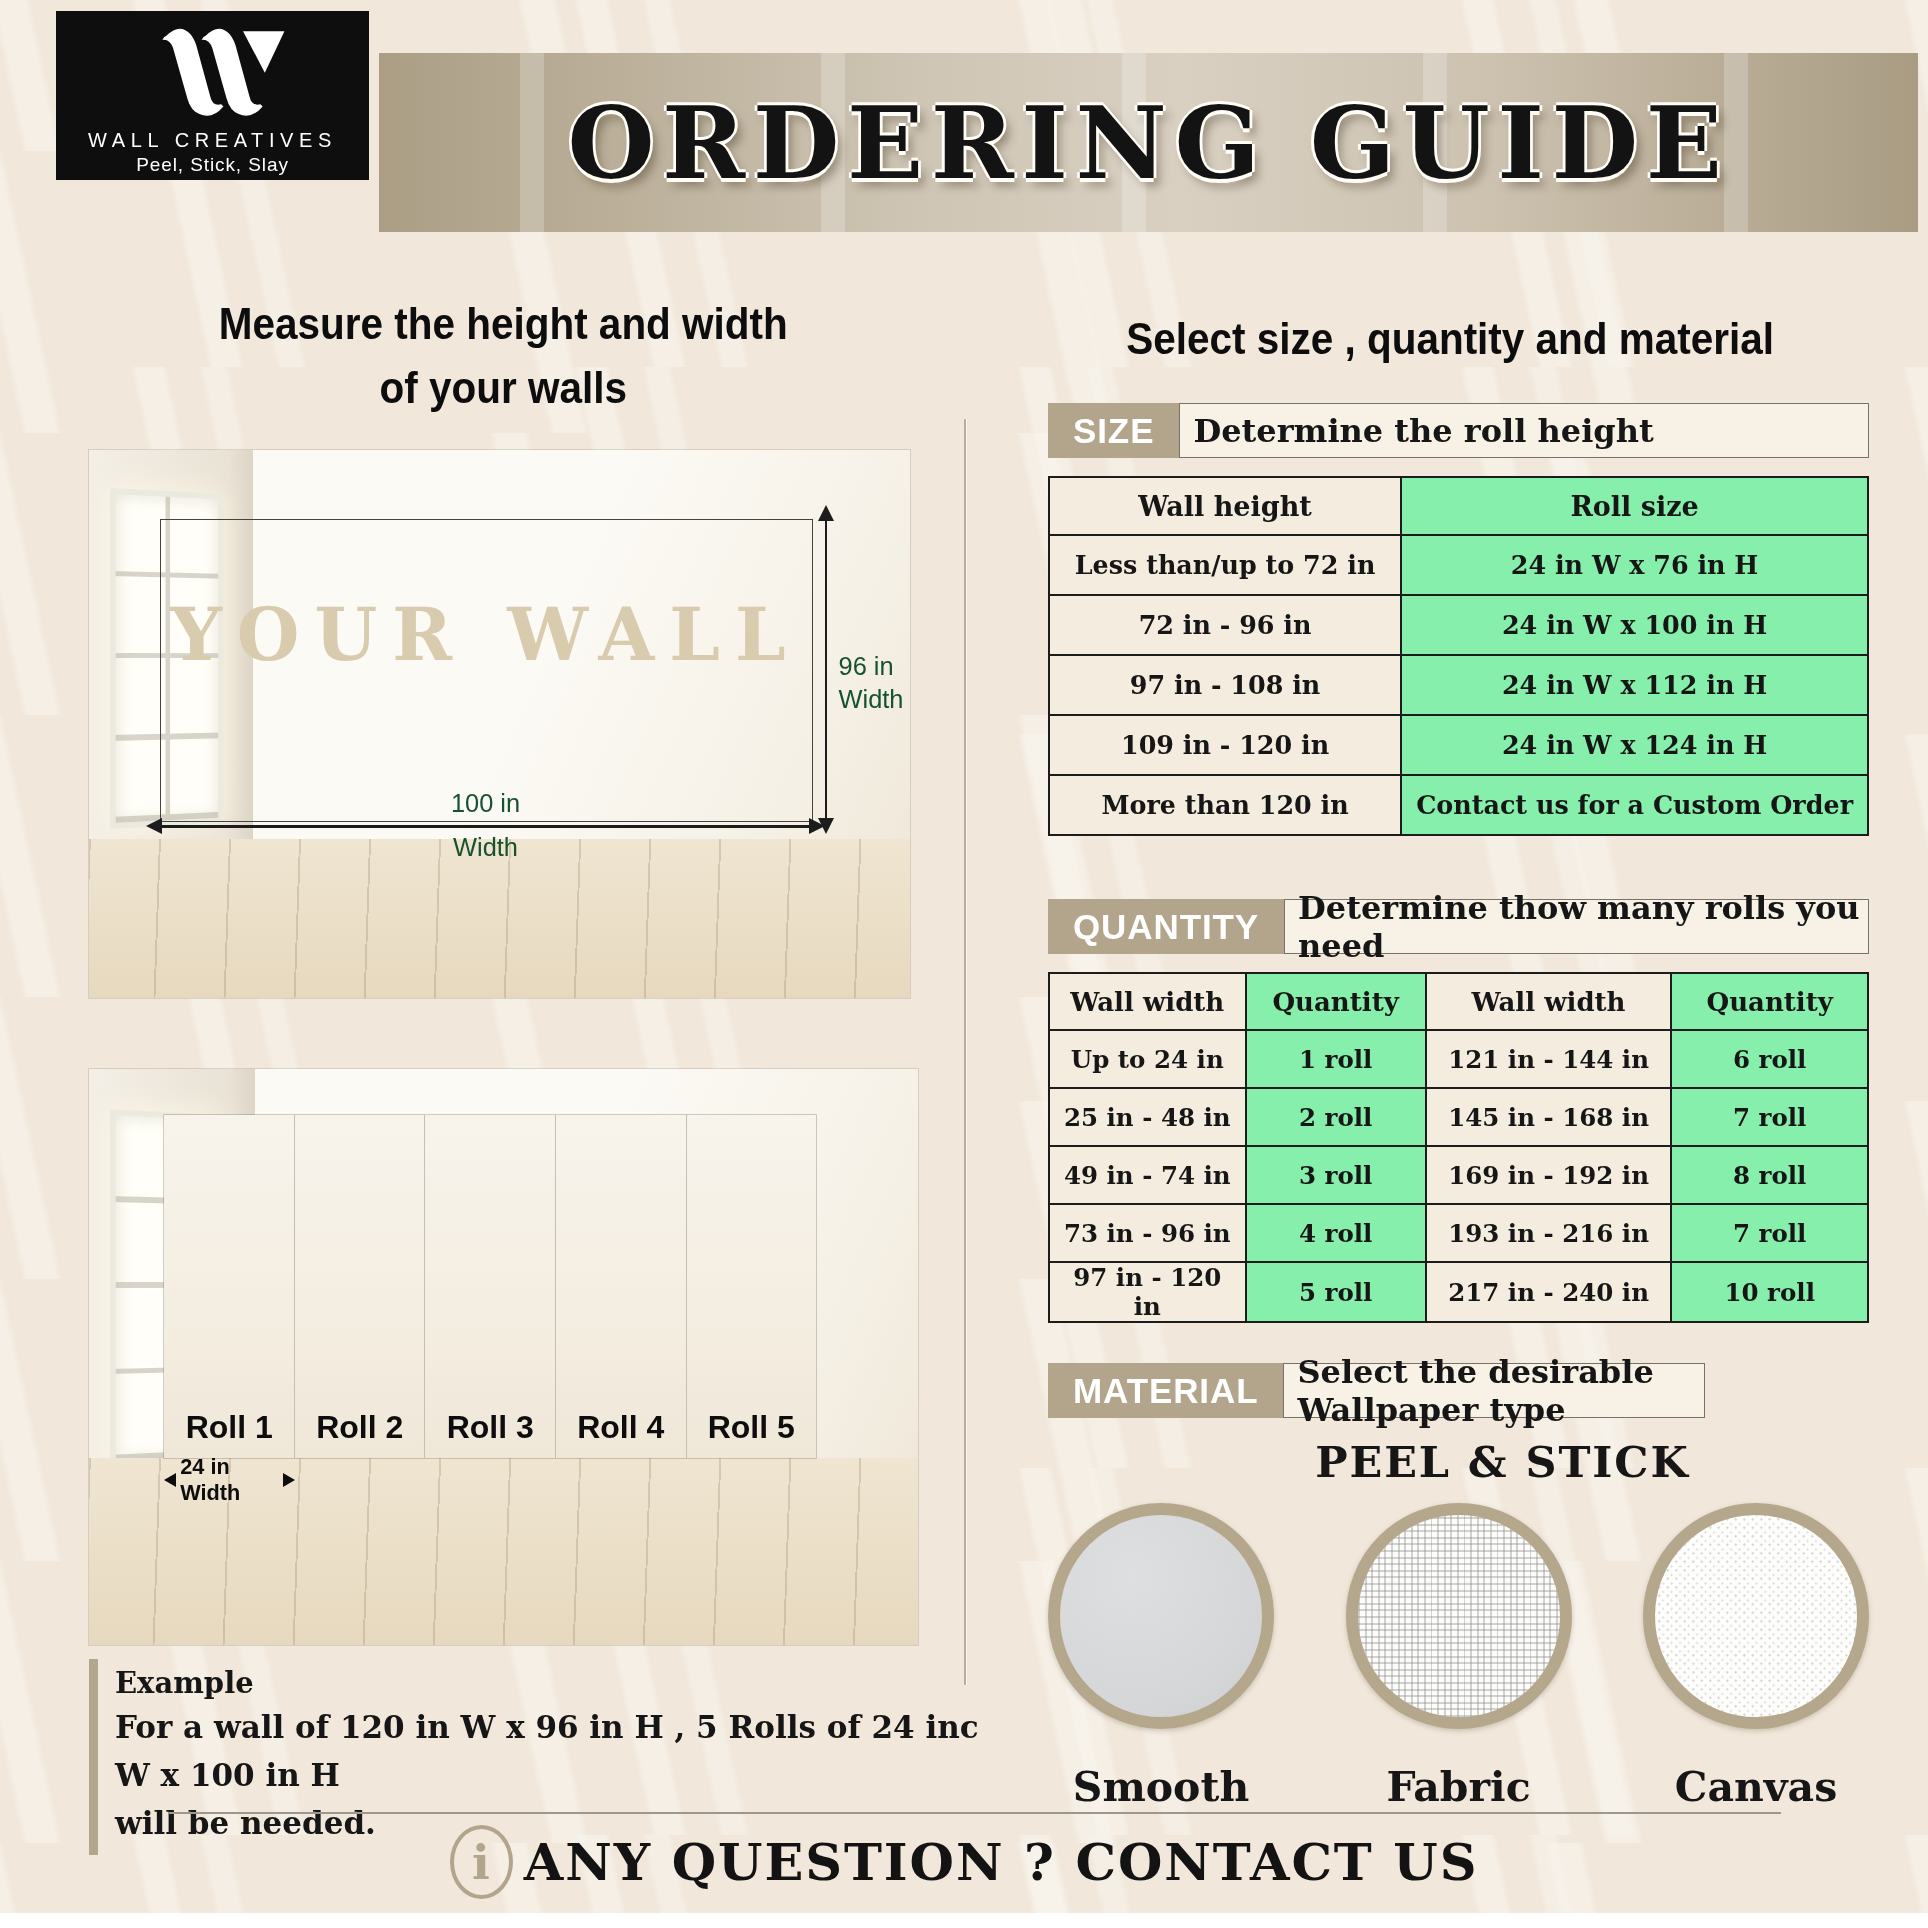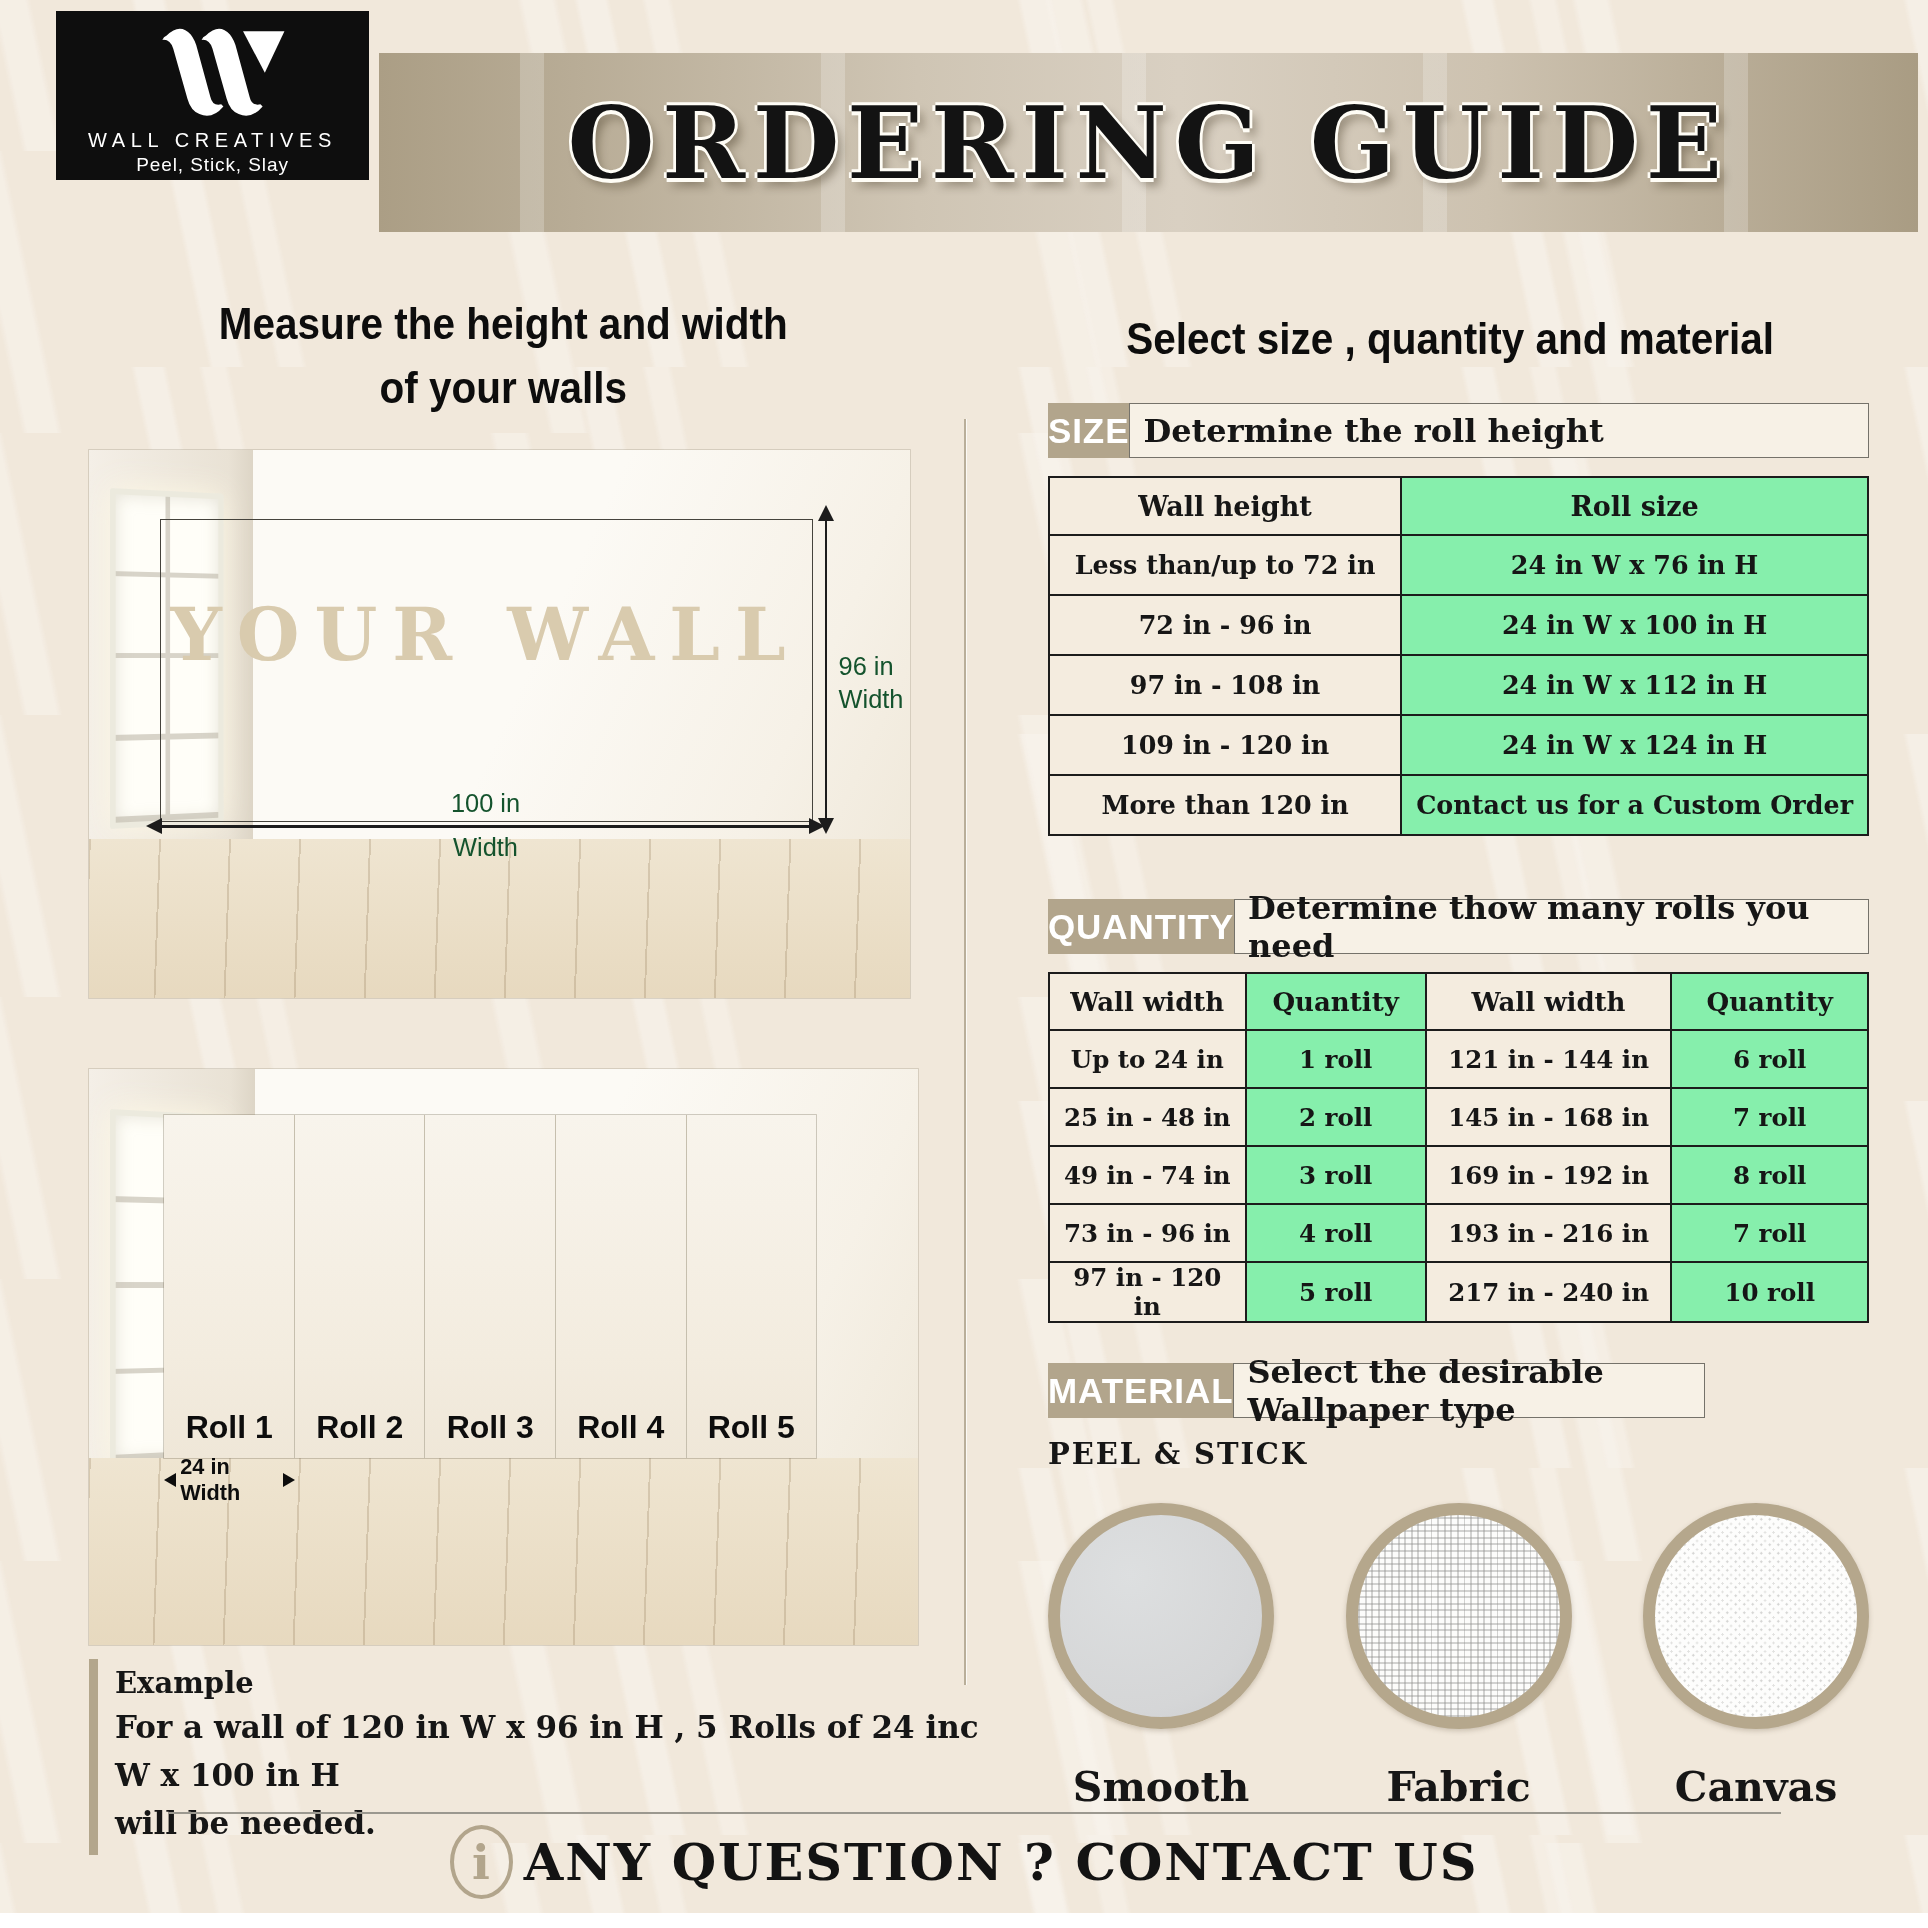--- a/index.html
+++ b/index.html
@@ -85,41 +85,41 @@
   .tri-left{border-right:12.2px solid #0d0d0d;}
   .tri-right{border-left:12.2px solid #0d0d0d;}
 
   .example{left:89px;top:1659px;width:890px;border-left:9.4px solid #b3a68c;padding:3.8px 0 7.5px 17px;}
   .example-title{font-weight:bold;font-size:29px;line-height:1.4;}
   .example-body{font-weight:bold;font-size:31px;line-height:1.55;}
 
   
   .divider{left:964px;top:419px;width:1.9px;height:1266px;background:#b9ae99;box-shadow:0.9px 0 0 rgba(255,255,255,.8);}
   .section-head{display:flex;align-items:stretch;height:55px;}
-  .chip{background:#b2a58c;color:#fff;display:flex;align-items:center;padding:0 0;
+  .chip{background:#b2a58c;color:#fff;display:flex;align-items:center;padding:0 25px;
     font-family:"Liberation Sans",sans-serif;font-weight:600;font-size:35px;letter-spacing:0.9px;}
   .sec-title{flex:1;background:#f7f1e6;border:1.9px solid #75726a;display:flex;align-items:center;
     padding-left:13px;font-weight:bold;font-size:32px;}
   .size-head{left:1048px;top:403px;width:821px;}
   .qty-head{left:1048px;top:899px;width:821px;}
   .mat-head{left:1048px;top:1363px;width:657px;}
 
   table.guide{border-collapse:collapse;width:821px;table-layout:fixed;}
   table.guide th,table.guide td{border:2.8px solid #1c1c1c;text-align:center;vertical-align:middle;
     font-weight:bold;padding:0 12px;}
   .size-table{left:1048px;top:476px;}
   .size-table th{font-size:27px;height:56px;}
   .size-table td{font-size:25.4px;height:58px;margin-top:29px;}
   .qty-table{left:1048px;top:972px;}
   .qty-table th{font-size:26px;height:55px;}
   .qty-table td{font-size:24.5px;height:56px;}
   .cream{background:#f4ecdf;}
   .tan{background:#86efac;}
 
-  .peel-stick{left:1048px;top:1437px;width:821px;font-weight:bold;font-size:29px;letter-spacing:1.9px;}
+  .peel-stick{left:1092px;top:1437px;width:821px;text-align:center;font-weight:bold;font-size:43px;letter-spacing:1.9px;}
   .circles{left:1048px;top:1503px;width:821px;display:flex;justify-content:space-between;}
   .swatch{width:202px;height:202px;border-radius:50%;border:12.2px solid #b5a78c;box-shadow:0 1.9px 5.6px rgba(90,75,50,.25);}
   .swatch.smooth{background:radial-gradient(circle at 35% 30%, #dddfe0, #d5d6d7 70%, #cbccce);}
   .swatch.fabric{background:
       repeating-linear-gradient(0deg, rgba(140,140,138,.38) 0 1.9px, transparent 1.9px 6.6px),
       repeating-linear-gradient(90deg, rgba(140,140,138,.38) 0 1.9px, transparent 1.9px 6.6px),#fcfcfb;}
   .swatch.canvas{background:
       radial-gradient(rgba(160,160,158,.45) 18%, transparent 20%) 0 0/8.5px 8.5px,
       radial-gradient(rgba(185,185,182,.4) 18%, transparent 20%) 3.8px 4.7px/8.5px 8.5px,#fdfdfc;}
   .mat-labels{left:1048px;top:1763px;width:821px;display:flex;justify-content:space-between;}

